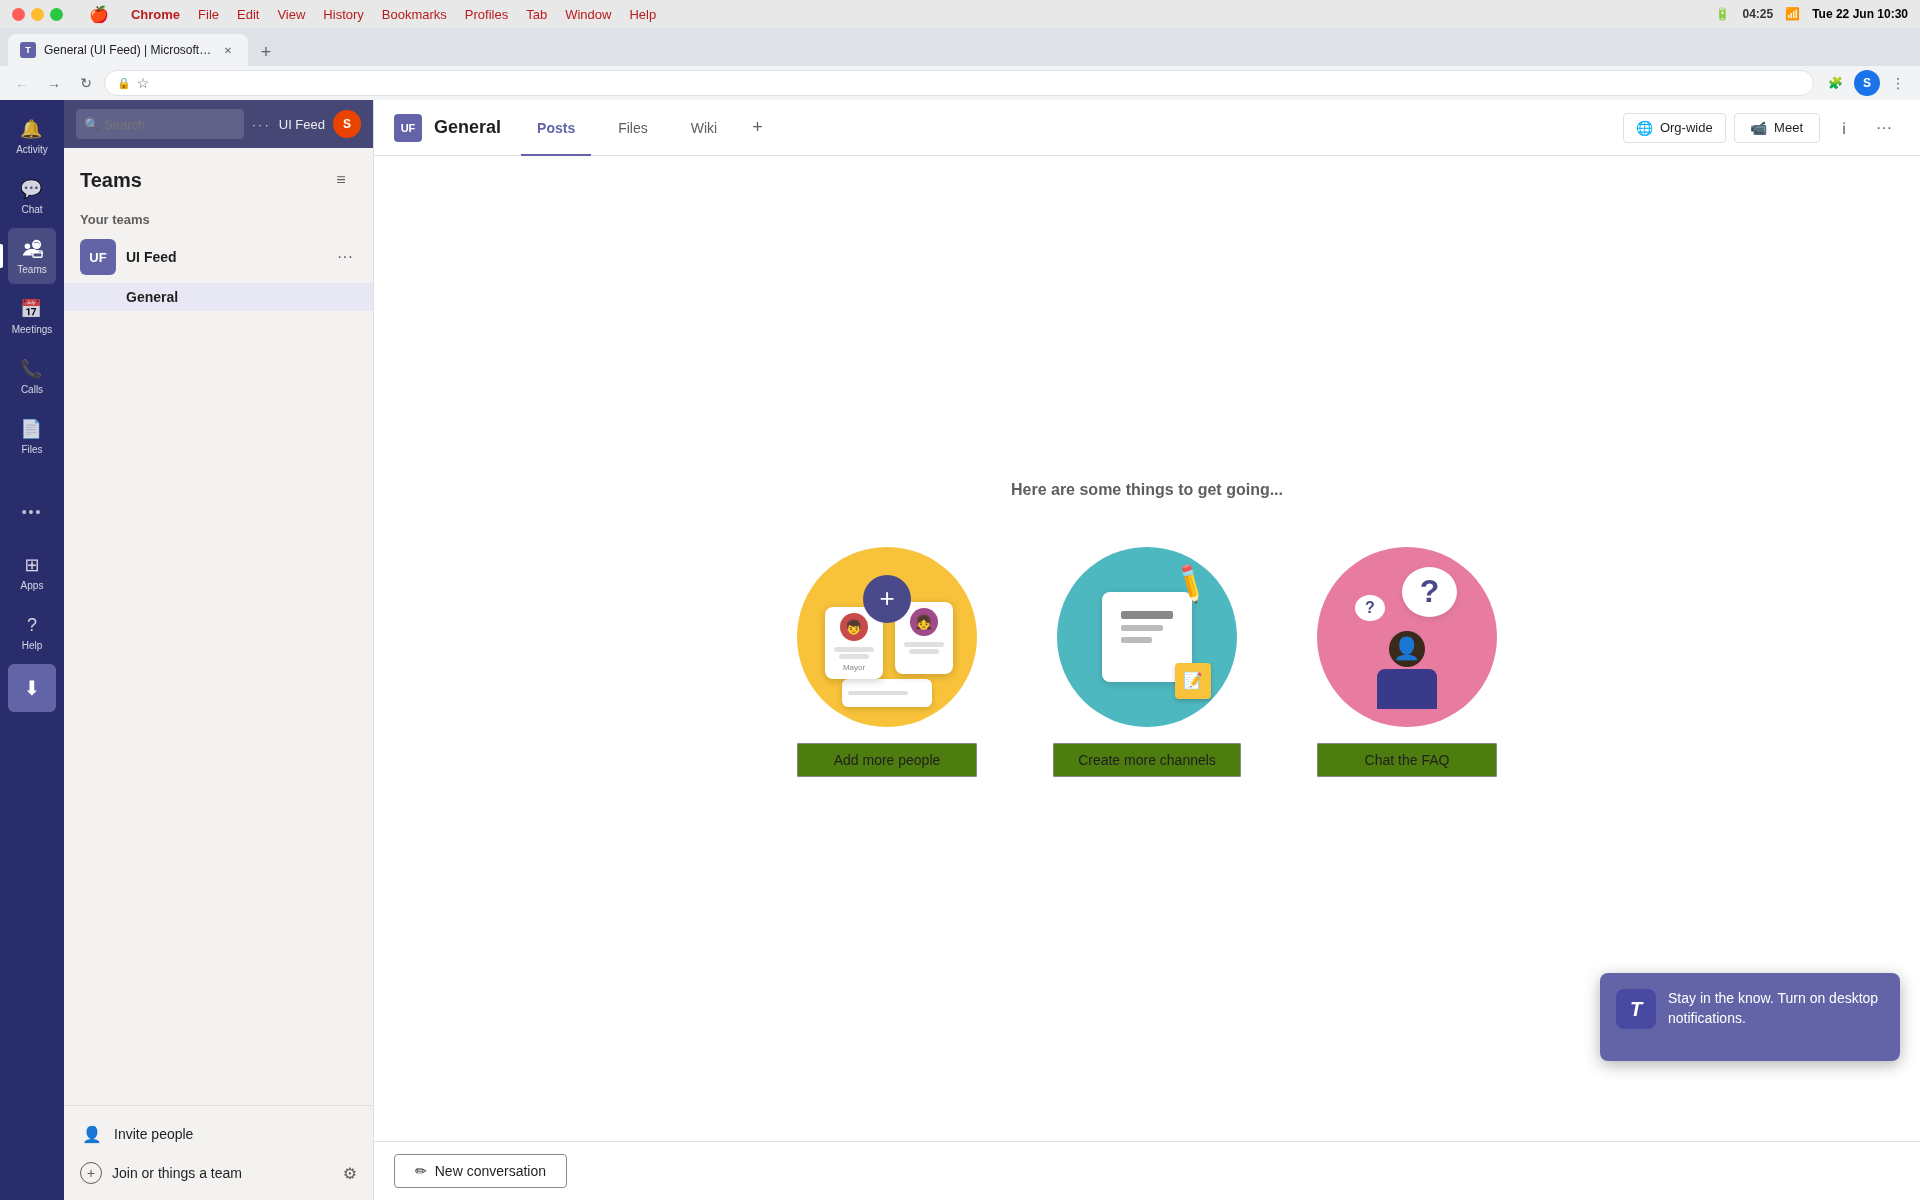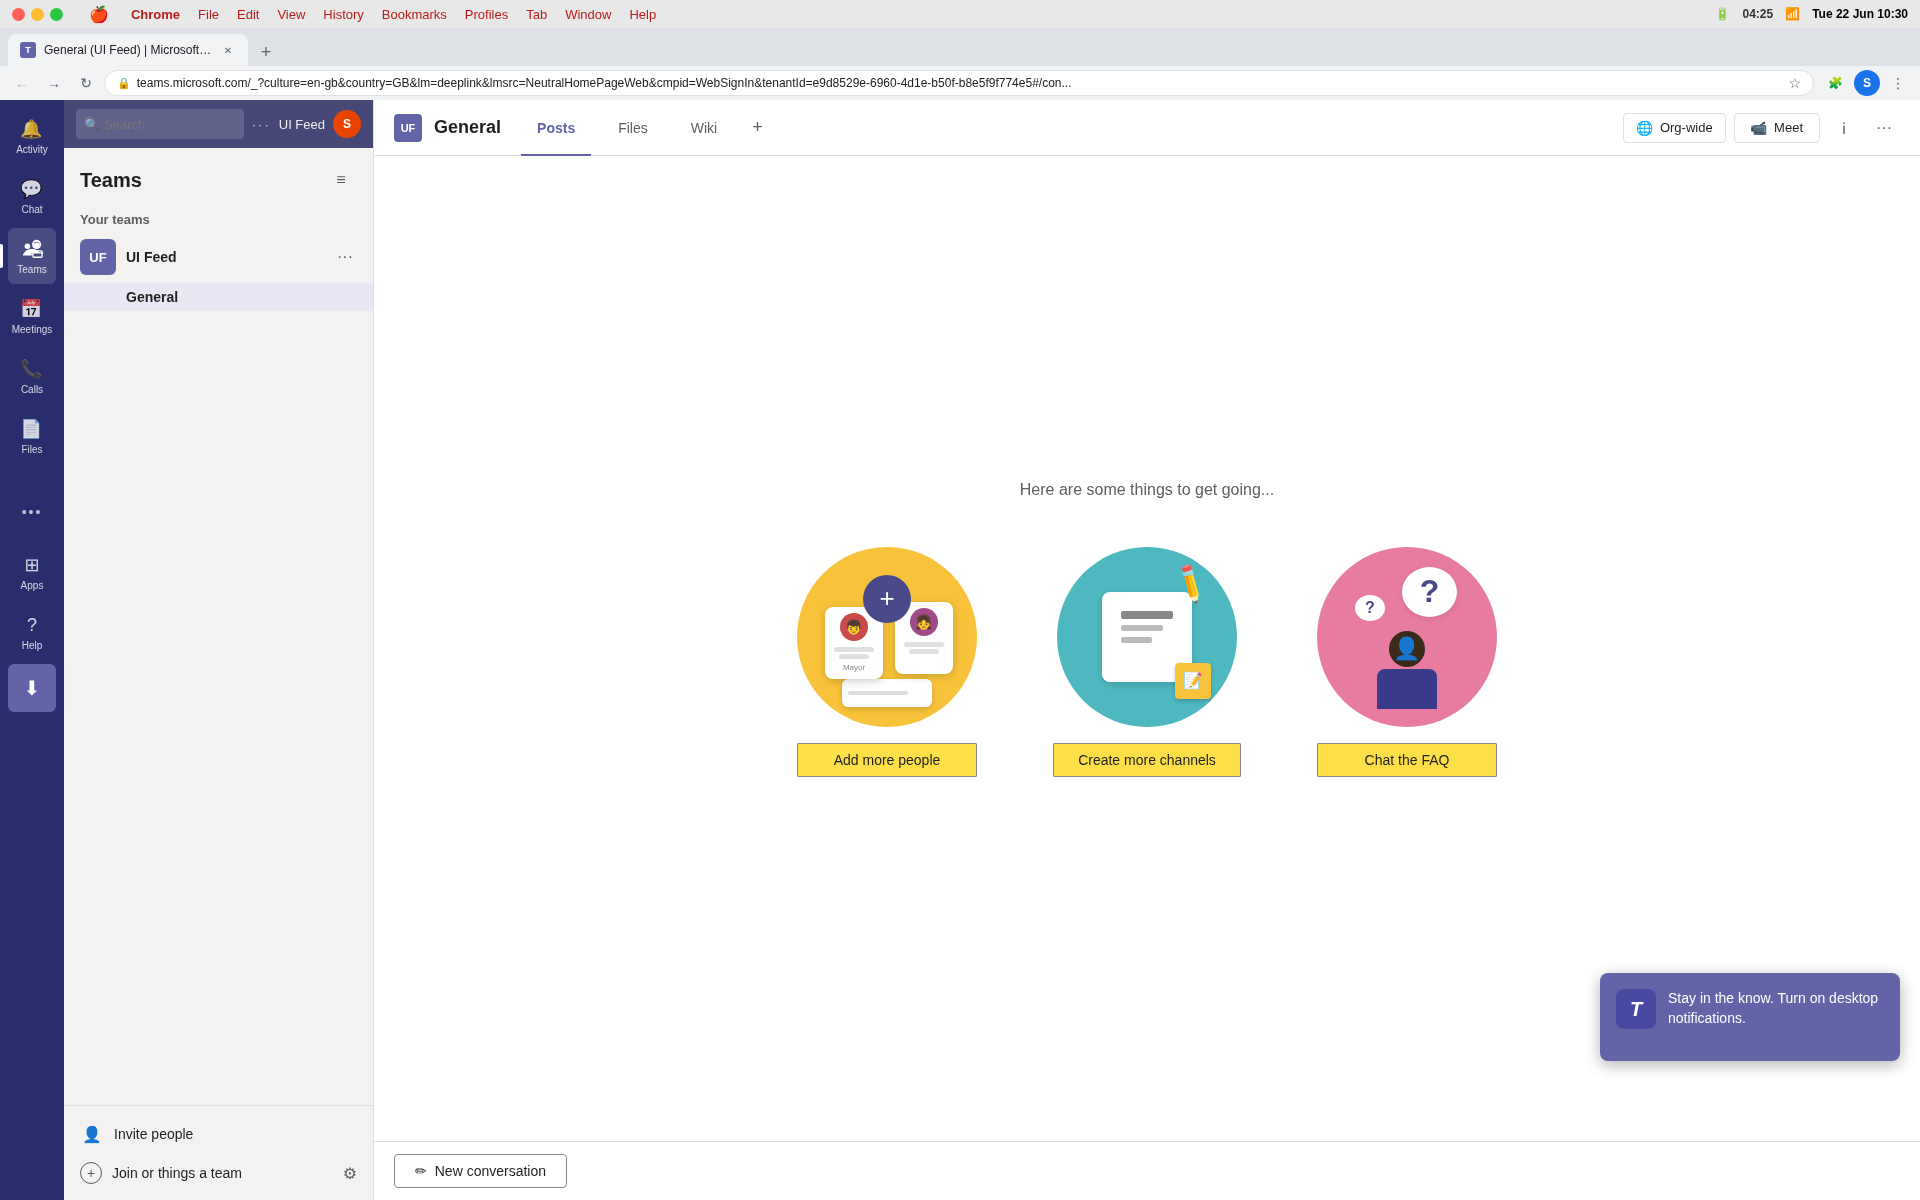--- a/index.html
+++ b/index.html
@@ -276,21 +276,21 @@
     .channel-content {
       flex: 1;
       display: flex;
       flex-direction: column;
       align-items: center;
       justify-content: center;
       padding: 40px;
       position: relative;
     }
     .welcome-title { font-size: 32px; font-weight: 700; color: #201f1e; margin-bottom: 12px; text-align: center; }
-    .welcome-subtitle { font-size: 16px; color: #605e5c; margin-bottom: 48px; text-align: center; }
+    .welcome-subtitle { font-size: 16px; color: #605e5c; margin-bottom: 48px; text-align: center; font-weight: bold; }
 
     .welcome-cards {
       display: flex;
       gap: 40px;
       margin-bottom: 40px;
     }
     .welcome-card {
       display: flex;
       flex-direction: column;
       align-items: center;
@@ -308,21 +308,21 @@
       overflow: hidden;
     }
     .welcome-card-img.yellow { background: #f8c33a; }
     .welcome-card-img.teal { background: #4eb8c0; }
     .welcome-card-img.pink { background: #e87ca0; }
 
     .card-btn {
       padding: 8px 24px;
       border: 1px solid #8a8886;
       border-radius: 1px;
-      background: #fde047;
+      background: #4d7c0f;
       font-size: 14px;
       color: #201f1e;
       cursor: pointer;
       text-align: center;
       min-width: 180px;
     }
 
     
     .compose-bar {
       padding: 12px 20px;
@@ -423,21 +423,20 @@
       <div class="tab-close">✕</div>
     </div>
     <div class="tab-new">+</div>
   </div>
   <div class="nav-bar">
     <button class="nav-btn disabled">←</button>
     <button class="nav-btn">→</button>
     <button class="nav-btn">↻</button>
     <div class="address-bar">
       <span class="address-lock">🔒</span>
-      <span class="address-text">teams.microsoft.com/_?culture=en-gb&amp;country=GB&amp;lm=deeplink&amp;lmsrc=NeutralHomePageWeb&amp;cmpid=WebSignIn&amp;tenantId=e9d8529e-6960-4d1e-b50f-b8e5f9f774e5#/con...</span>
       <span style="font-size:14px;color:#5f6368;">☆</span>
     </div>
     <div class="nav-bar-right">
       <button class="nav-btn" style="font-size:12px;">🧩</button>
       <div class="profile-btn">S</div>
       <button class="nav-btn">⋮</button>
     </div>
   </div>
 </div>
 

